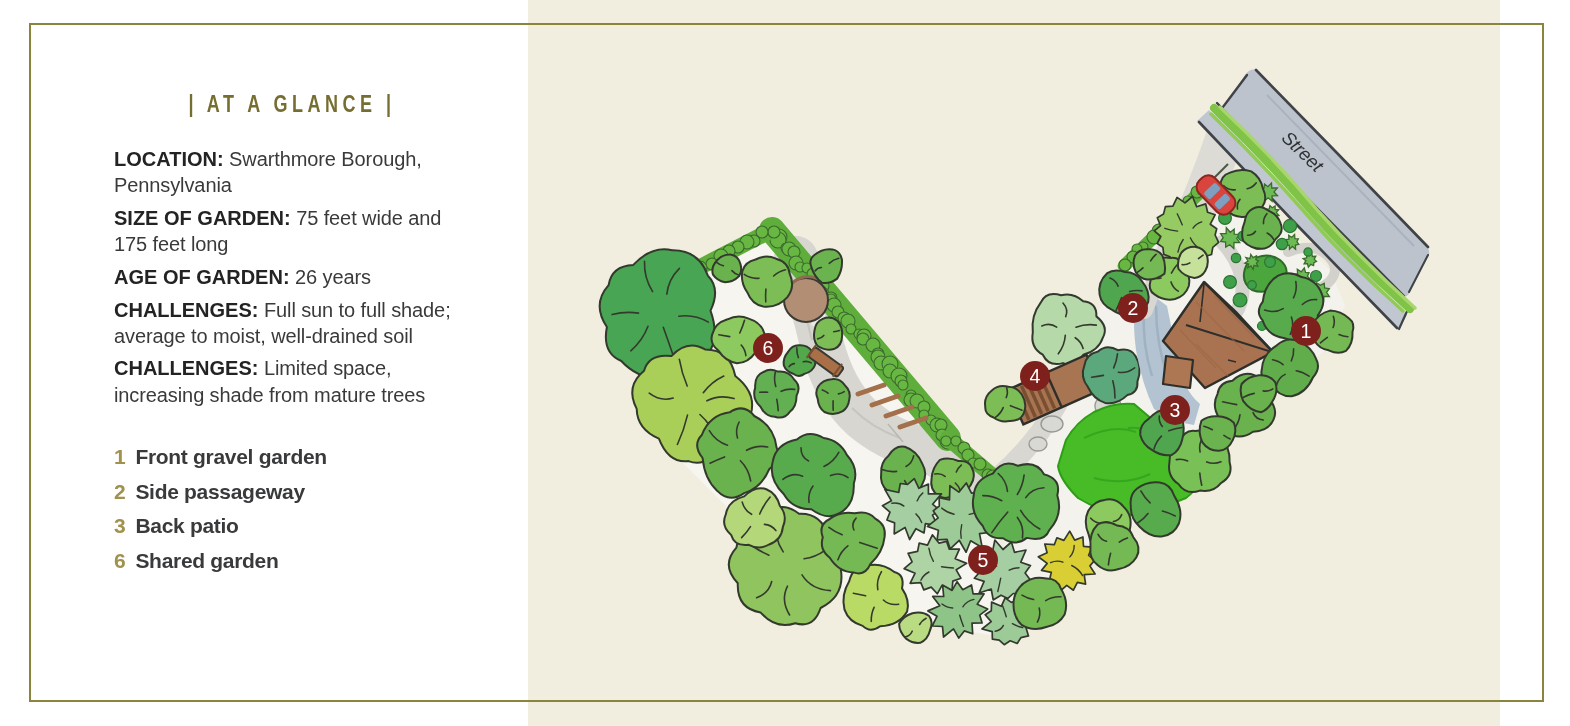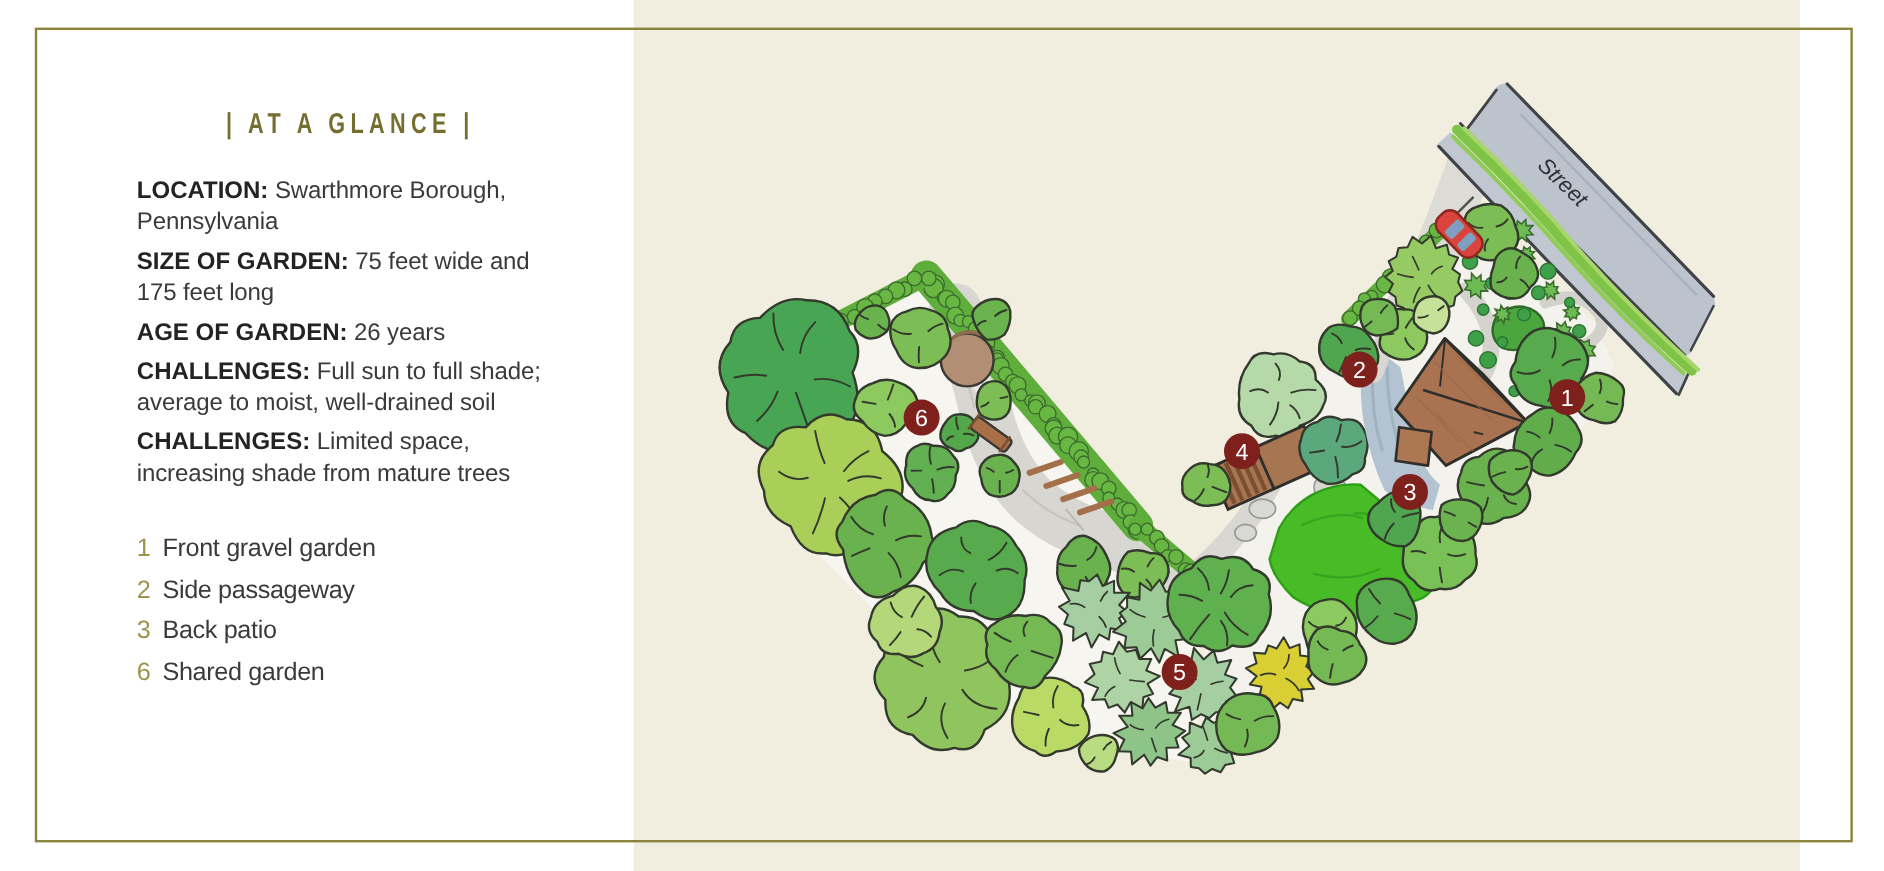--- a/index.html
+++ b/index.html
@@ -3,21 +3,21 @@
 <meta charset="utf-8">
 <style>
 html,body { margin:0; padding:0; }
 body { width:1570px; height:726px; position:relative; background:#ffffff; font-family:"Liberation Sans", sans-serif; overflow:hidden; }
 .cream { position:absolute; left:528px; top:0; width:972px; height:726px; background:#f1eee0; }
 .frame { position:absolute; left:29px; top:23px; width:1515px; height:679px; border:2px solid #8b843c; box-sizing:border-box; }
 h1.glance { position:absolute; left:114px; top:90px; width:356px; margin:0; text-align:center; font-size:24px; font-weight:bold; letter-spacing:6px; color:#766e31; white-space:nowrap; transform:scaleX(0.75); transform-origin:178px 0; }
 .body { position:absolute; left:114px; top:146px; width:400px; font-size:20px; line-height:26.2px; color:#3a3a3c; letter-spacing:-0.1px; }
 .body p { margin:0 0 6.5px 0; }
 .body b { color:#232325; letter-spacing:0; }
-.list { position:absolute; left:114px; top:440px; font-size:21px; font-weight:normal; color:#393a3c; line-height:34.6px; letter-spacing:-0.3px; }
+.list { position:absolute; left:114px; top:440px; font-size:21px; font-weight:bold; color:#393a3c; line-height:34.6px; letter-spacing:-0.3px; }
 .list .n { color:#a0914d; margin-right:10px; }
 </style>
 </head>
 <body>
 
 <div class="cream"></div>
 
 <div class="frame"></div>
 
 <h1 class="glance">| AT A GLANCE |</h1>

